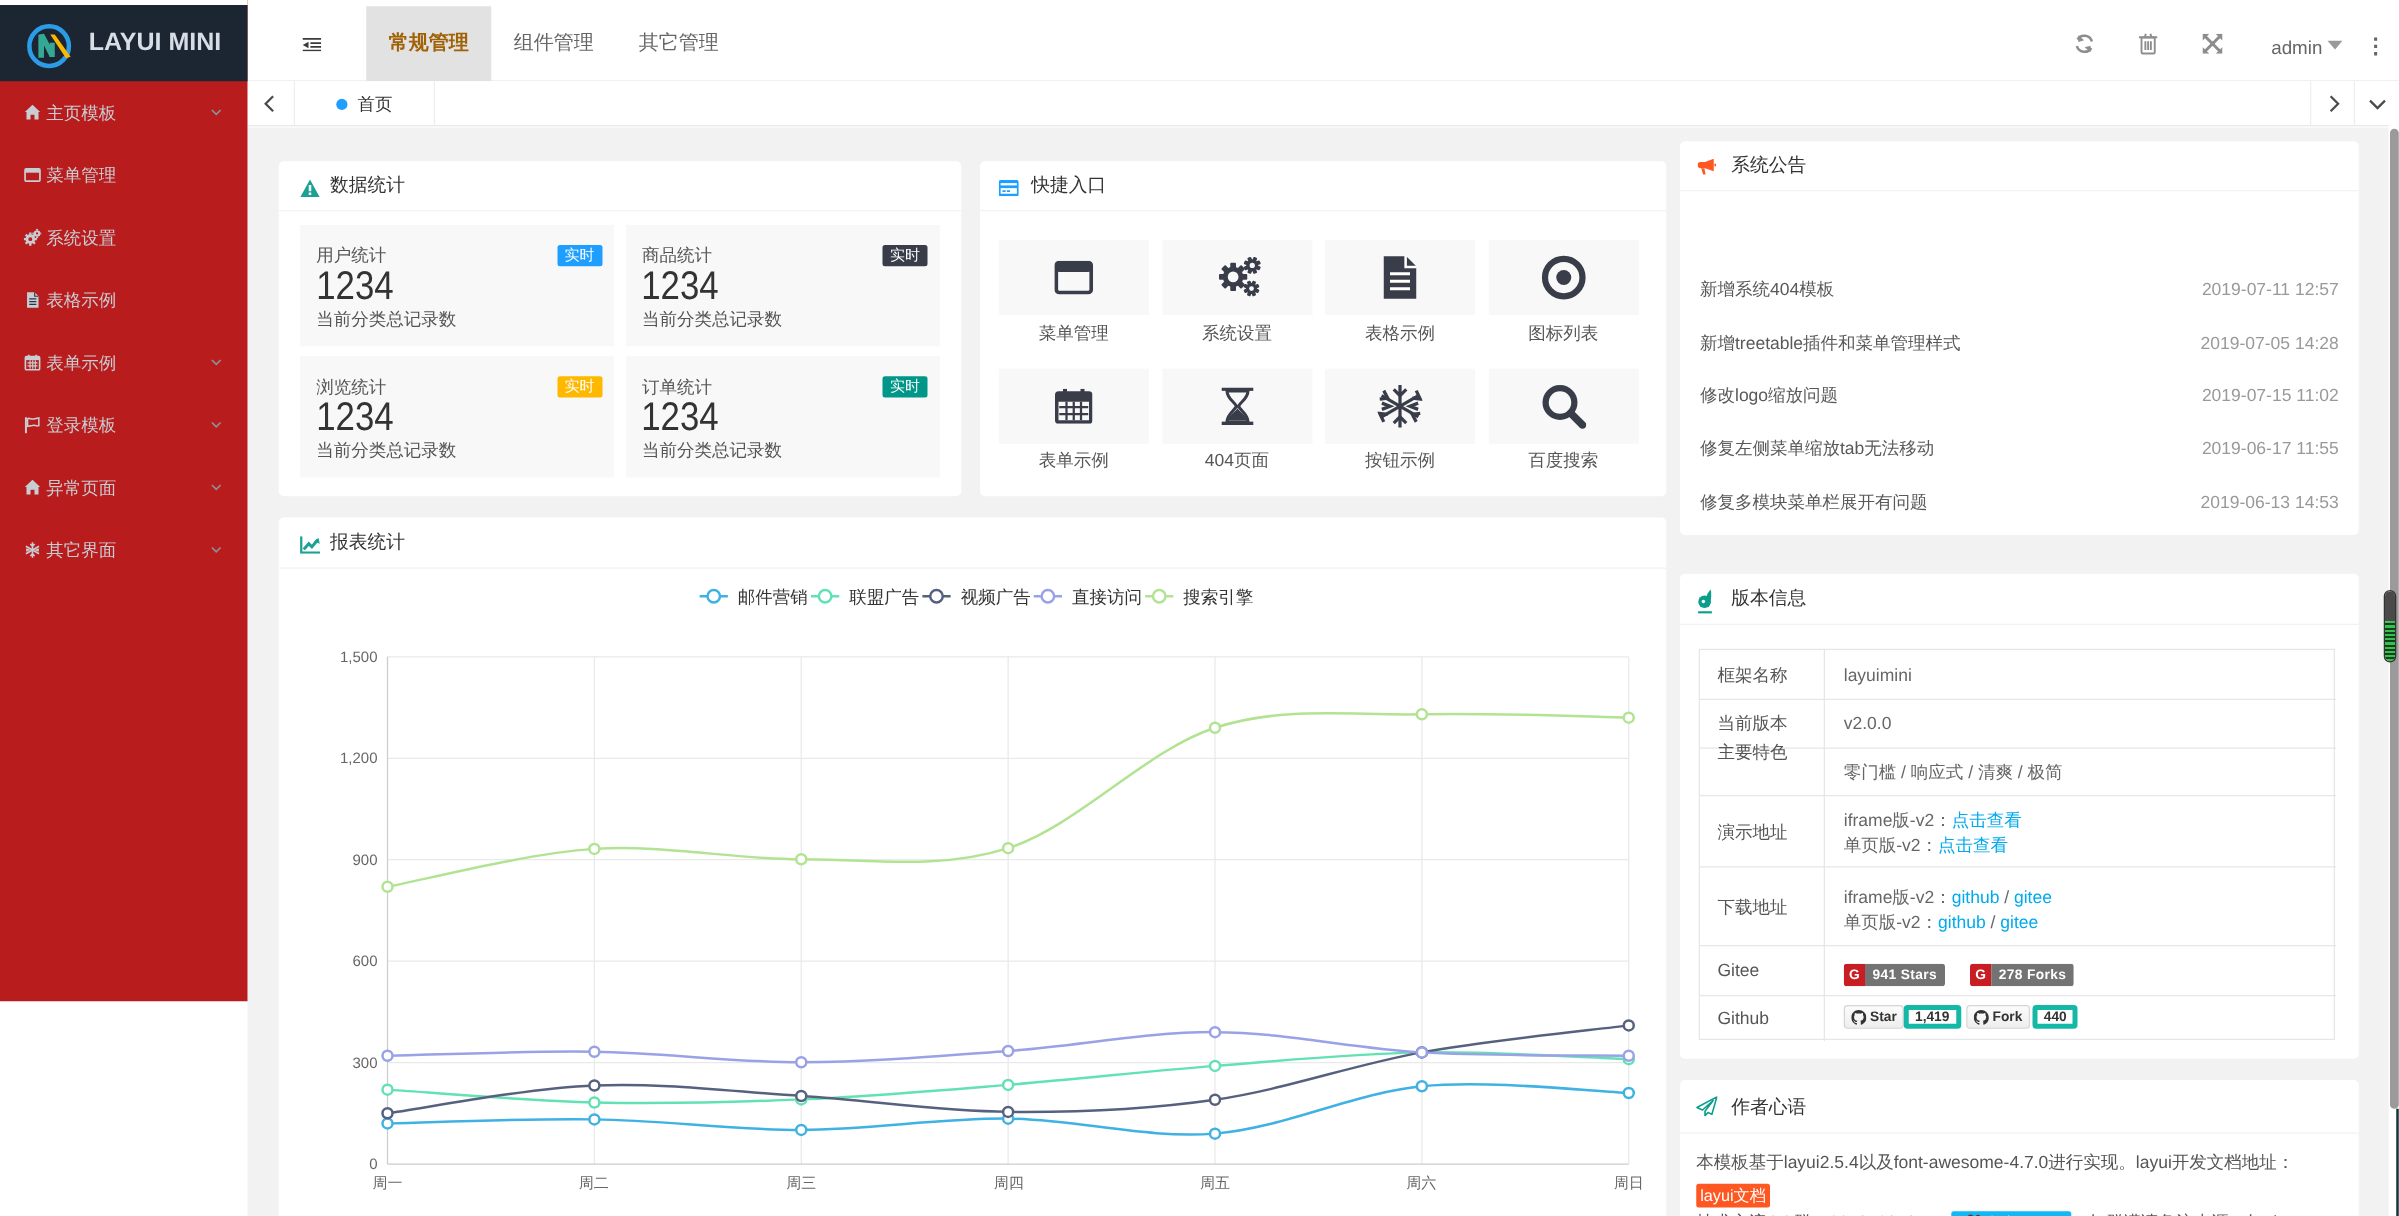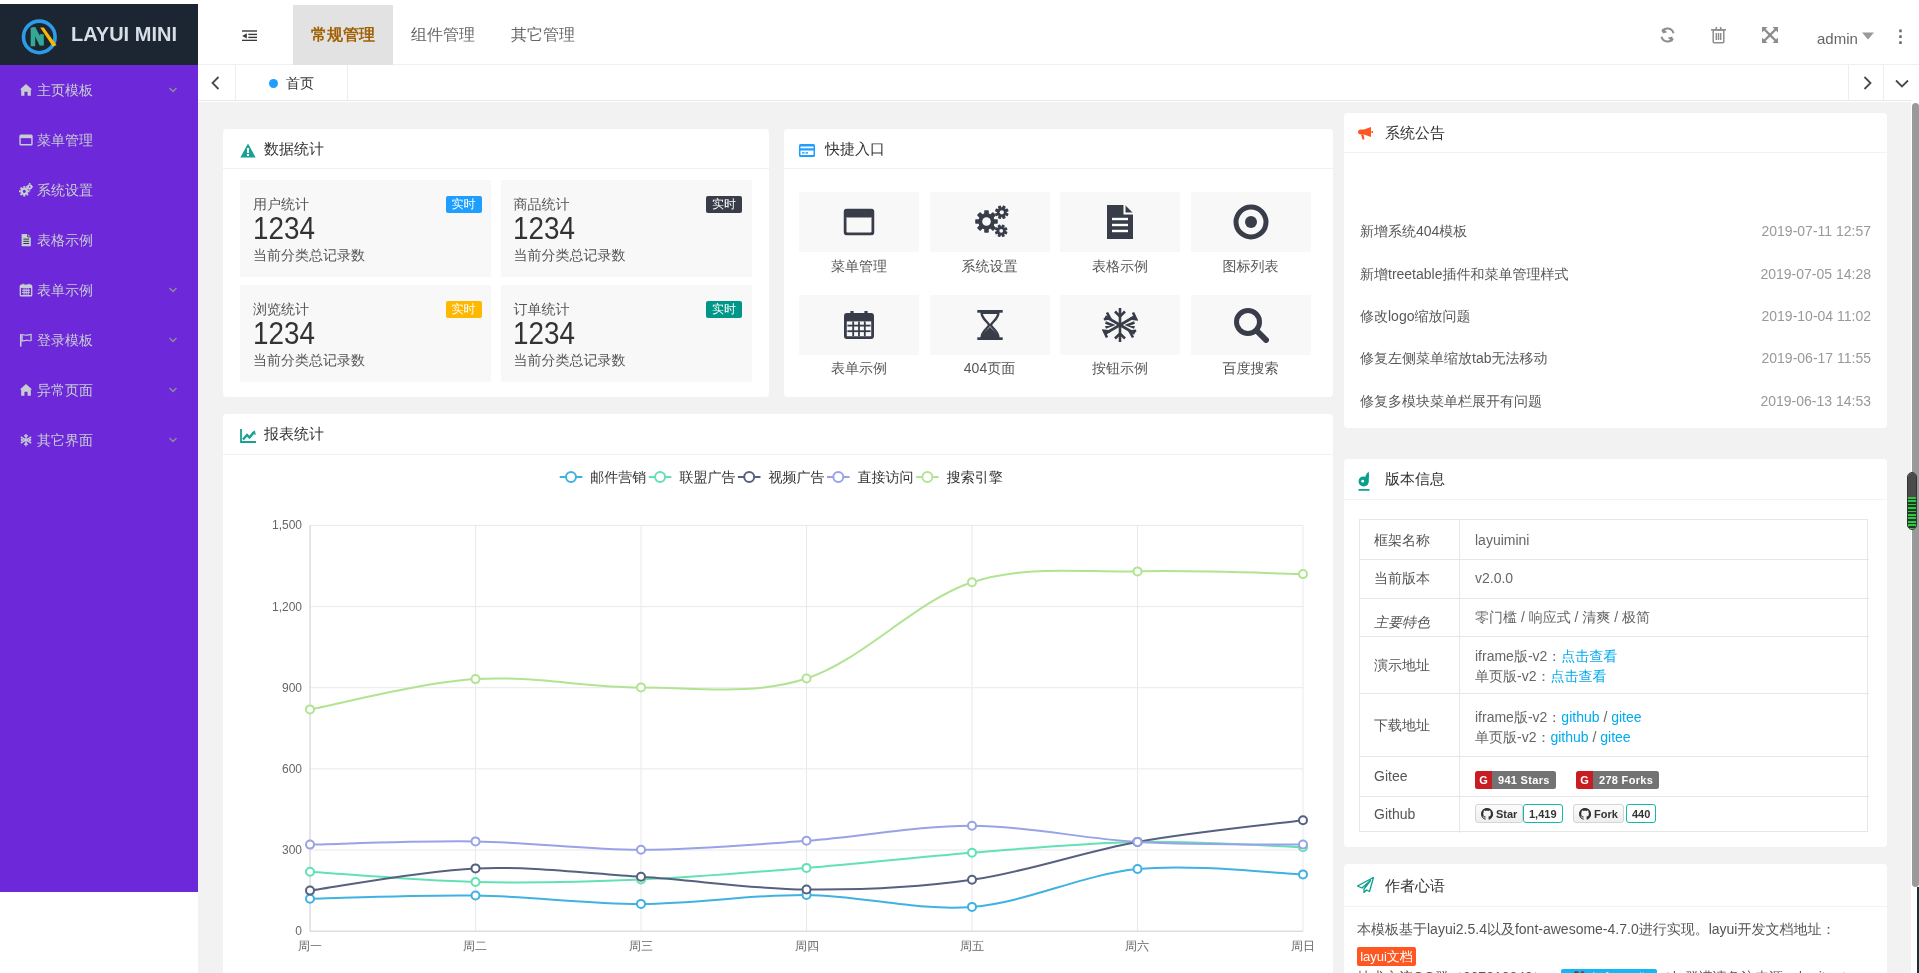--- a/index.html
+++ b/index.html
@@ -1,20 +1,20 @@
 <!DOCTYPE html>
 <html><head>
 <meta charset="utf-8">
 <style>
 *{margin:0;padding:0;box-sizing:border-box;}
 html,body{width:1919px;height:973px;overflow:hidden;background:#fff;
  font-family:"Liberation Sans",sans-serif;}
 .abs{position:absolute;}
 
-#side{position:absolute;left:0;top:0;width:198px;height:892px;background:#6d28d9;}
+#side{position:absolute;left:0;top:0;width:198px;height:801px;background:#b91c1c;}
 #logo{position:absolute;left:0;top:4px;width:198px;height:61px;background:#1c2632;}
 #logo svg{position:absolute;left:20px;top:13.5px;}
 #logo .t{position:absolute;left:71px;top:0;height:61px;line-height:61px;color:#d8dee5;font-size:20px;font-weight:bold;}
 .mitem{position:absolute;left:0;width:198px;height:50px;color:#c8cdd3;font-size:14px;}
 .mitem .ic{position:absolute;left:19px;top:50%;transform:translateY(-50%);width:14px;height:14px;}
 .mitem .tx{position:absolute;left:37px;top:0;line-height:50px;}
 .mitem .ch{position:absolute;right:20px;top:50%;width:10px;height:10px;transform:translateY(-50%);}
 
 #hdr{position:absolute;left:198px;top:0;width:1721px;height:65px;background:#fff;border-bottom:1px solid #f0f0f0;}
 .navtab{position:absolute;top:5px;height:60px;line-height:60px;text-align:center;font-size:16px;color:#666;}
@@ -40,21 +40,21 @@
 .q svg{position:absolute;left:50%;top:50%;transform:translate(-50%,-50%);}
 .ql{position:absolute;width:120px;text-align:center;font-size:14px;color:#565656;}
 
 .ann{position:absolute;left:16px;right:16px;height:42px;line-height:42px;font-size:14px;color:#595959;}
 .ann .d{float:right;color:#999;}
 #vt a{color:#01aaed;}
 .gsh{position:absolute;height:18px;border-radius:2.5px;overflow:hidden;font-size:11px;font-weight:bold;color:#fff;white-space:nowrap;display:flex;}
 .gsh .gl{background:#c71d23;width:17px;display:inline-flex;align-items:center;justify-content:center;font-size:11px;font-weight:bold;color:#fff;}
 .gsh .gr{background:#737373;display:inline-flex;align-items:center;padding:0 6px;letter-spacing:.3px;}
 .ghb{position:absolute;height:19px;background:linear-gradient(#fcfcfc,#eee);border:1px solid #d5d5d5;border-radius:3px;font-size:11px;font-weight:bold;color:#333;display:flex;align-items:center;padding:0 5px;gap:3px;}
-.ghc{position:absolute;height:19px;background:#fff;border:1px solid #14b8a6;border-radius:3px;font-size:11px;font-weight:bold;color:#333;display:flex;align-items:center;padding:0 5px;}
+.ghc{position:absolute;height:19px;background:#fff;border:4px solid #14b8a6;border-radius:3px;font-size:11px;font-weight:bold;color:#333;display:flex;align-items:center;padding:0 5px;}
 
 #sb-track{position:absolute;left:1911px;top:65px;width:8px;height:908px;background:#fff;}
 #sb-thumb{position:absolute;left:1912px;top:103px;width:7px;height:784px;background:#9a9a9a;border-radius:4px;}
 #sb-line{position:absolute;left:1917px;top:887px;width:2px;height:86px;background:#12343b;}
 #sb-green{position:absolute;left:1907px;top:472px;width:10px;height:58px;border-radius:5px;overflow:hidden;border:1px solid #333;}
 #sb-green .a{height:24px;background:#4a4a4a;}
 #sb-green .b{height:34px;background:repeating-linear-gradient(180deg,#35c24d 0 1.7px,#173f1f 1.7px 3.4px);}
 </style>
 </head>
 <body>
@@ -285,21 +285,21 @@
         <svg width="15" height="13" viewBox="0 0 15 13" style="left:14px;top:14px;">
           <path d="M13 0 L13 10 6 7.5 6 2.5 Z" fill="#ff5722"></path>
           <path d="M6 2.5 L6 7.5 2.5 7.5 C1 7.5 0 6.5 0 5 C0 3.5 1 2.5 2.5 2.5 Z" fill="#ff5722"></path>
           <path d="M3 7.5 L5.5 7.5 6.5 12.5 4.5 12.5 Z" fill="#ff5722"></path>
           <rect x="13.5" y="4" width="1.5" height="2" fill="#ff5722"></rect>
         </svg>
   <span class="ct">系统公告</span>
       </div>
 <div class="ann" style="top:97.2px;">新增系统404模板<span class="d">2019-07-11 12:57</span></div>
 <div class="ann" style="top:139.6px;">新增treetable插件和菜单管理样式<span class="d">2019-07-05 14:28</span></div>
-<div class="ann" style="top:182.0px;">修改logo缩放问题<span class="d">2019-10-04 11:02</span></div>
+<div class="ann" style="top:182.0px;">修改logo缩放问题<span class="d">2019-07-15 11:02</span></div>
 <div class="ann" style="top:224.4px;">修复左侧菜单缩放tab无法移动<span class="d">2019-06-17 11:55</span></div>
 <div class="ann" style="top:266.8px;">修复多模块菜单栏展开有问题<span class="d">2019-06-13 14:53</span></div>
 </div>
 
 <div class="card" style="left:1146px;top:357px;width:543px;height:388px;">
  <div class="chead" style="height:41px;">
         <svg width="13" height="20" viewBox="0 0 13 20" style="left:13.5px;top:12px;">
           <circle cx="5.6" cy="10.4" r="5" fill="#0a9e8c"></circle>
           <path d="M10.7 0.5 C7.8 3.2 6.6 5.8 7.6 8.6 L10 12.2 C11 8.4 11.3 4.3 10.7 0.5 Z" fill="#0a9e8c"></path>
           <path d="M8.2 6 L10.2 9.8 C10.6 11.9 9.8 13.9 8.2 15 Z" fill="#0a9e8c"></path>
@@ -313,21 +313,21 @@
   <div class="abs" style="left:0;top:39px;width:509px;height:1px;background:#e6e6e6;"></div>
   <div class="abs" style="left:0;top:77.5px;width:509px;height:1px;background:#e6e6e6;"></div>
   <div class="abs" style="left:0;top:116px;width:509px;height:1px;background:#e6e6e6;"></div>
   <div class="abs" style="left:0;top:173px;width:509px;height:1px;background:#e6e6e6;"></div>
   <div class="abs" style="left:0;top:236px;width:509px;height:1px;background:#e6e6e6;"></div>
   <div class="abs" style="left:0;top:275.5px;width:509px;height:1px;background:#e6e6e6;"></div>
   <div class="abs" style="left:14px;top:9.5px;line-height:20px;">框架名称</div>
   <div class="abs" style="left:115px;top:9.5px;line-height:20px;color:#666;">layuimini</div>
   <div class="abs" style="left:14px;top:48px;line-height:20px;">当前版本</div>
   <div class="abs" style="left:115px;top:48px;line-height:20px;color:#666;">v2.0.0</div>
-  <div class="abs" style="left:14px;top:92px;line-height:20px;font-style:italic;">主要特色</div>
+  <div class="abs" style="left:14px;top:71px;line-height:20px;">主要特色</div>
   <div class="abs" style="left:115px;top:86.5px;line-height:20px;color:#666;">零门槛 / 响应式 / 清爽 / 极简</div>
   <div class="abs" style="left:14px;top:134.5px;line-height:20px;">演示地址</div>
   <div class="abs" style="left:115px;top:125.5px;line-height:20px;color:#666;">iframe版-v2：<a>点击查看</a><br>单页版-v2：<a>点击查看</a></div>
   <div class="abs" style="left:14px;top:194.5px;line-height:20px;">下载地址</div>
   <div class="abs" style="left:115px;top:186.5px;line-height:20px;color:#666;">iframe版-v2：<a>github</a> / <a>gitee</a><br>单页版-v2：<a>github</a> / <a>gitee</a></div>
   <div class="abs" style="left:14px;top:245.5px;line-height:20px;">Gitee</div>
   <div class="gsh" style="left:115px;top:251px;">
           <span class="gl">G</span>
           <span class="gr">941 Stars</span>
         </div>

